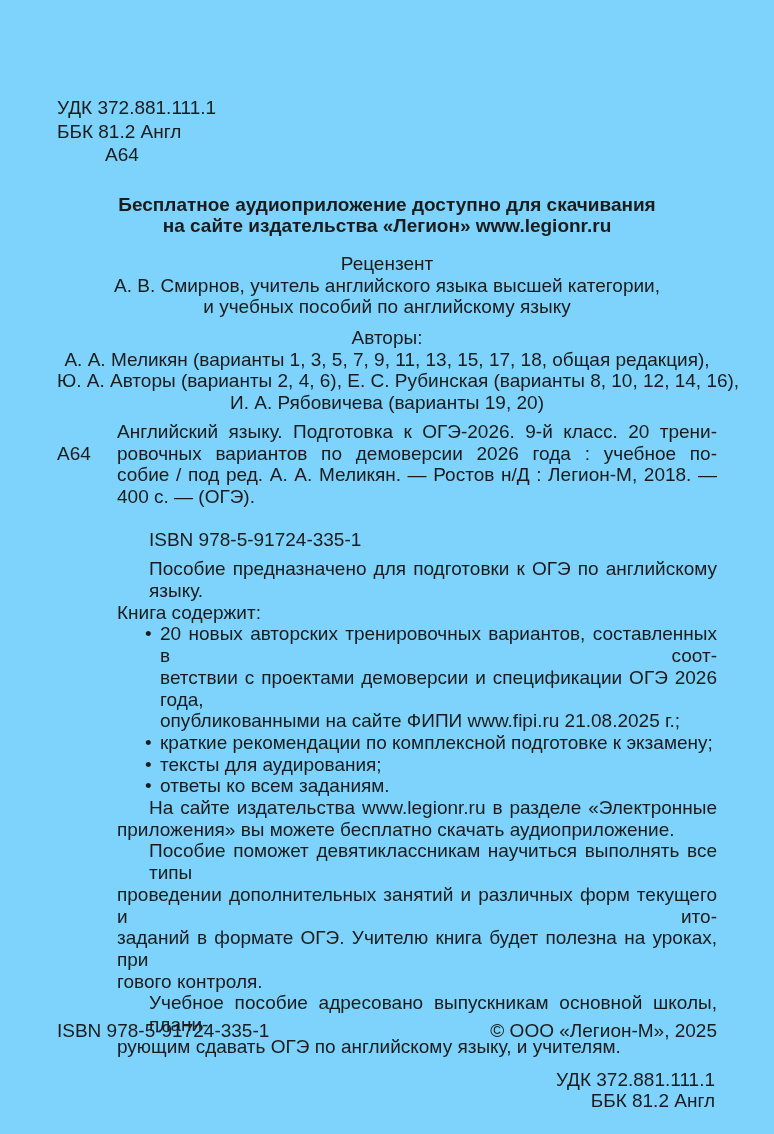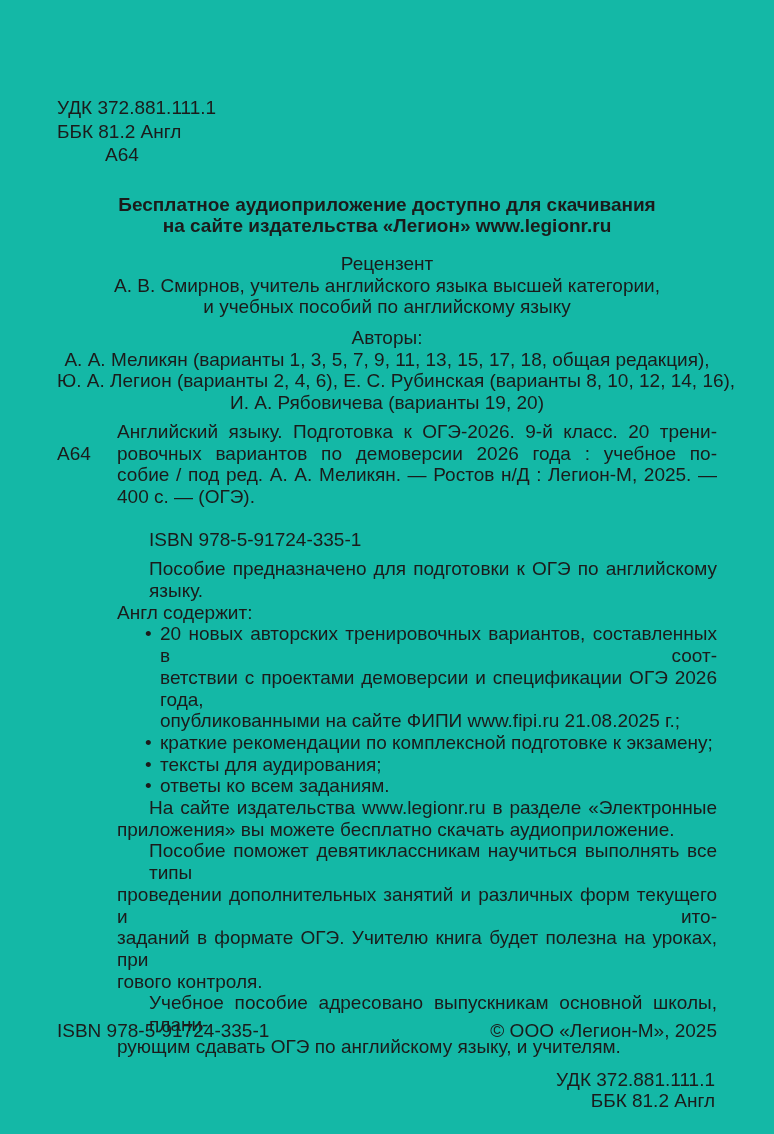--- a/index.html
+++ b/index.html
@@ -5,21 +5,21 @@
   html, body { margin: 0; padding: 0; }
   body {
     background: #e8e8e8;
     font-family: "Liberation Sans", "DejaVu Sans", sans-serif;
   }
   .page {
     position: relative;
     width: 774px;
     height: 1134px;
     margin: 0 auto;
-    background: #14b8a6;
+    background: #7dd3fc;
     color: #1b1b1b;
     overflow: hidden;
     box-sizing: border-box;
     padding: 96px 57px 0 57px;
     font-size: 19px;
     line-height: 21.7px;
   }
   .line { white-space: nowrap; }
   
   .jl { white-space: normal; text-align: justify; text-align-last: justify; }
@@ -82,39 +82,39 @@
 
   <div class="reviewer center">
     <div class="line b">Рецензент</div>
     <div class="line"><span class="i">А. В. Смирнов</span><span>, учитель английского языка высшей категории,</span></div>
     <div class="line">и учебных пособий по английскому языку</div>
   </div>
 
   <div class="authors center">
     <div class="line b">Авторы:</div>
     <div class="line"><span class="i">А. А. Меликян</span><span> (варианты 1, 3, 5, 7, 9, 11, 13, 15, 17, 18, общая редакция),</span></div>
-    <div class="line"><span class="i">Ю. А. Легион</span><span> (варианты 2, 4, 6), </span><span class="i">Е. С. Рубинская</span><span> (варианты 8, 10, 12, 14, 16),</span></div>
+    <div class="line"><span class="i">Ю. А. Авторы</span><span> (варианты 2, 4, 6), </span><span class="i">Е. С. Рубинская</span><span> (варианты 8, 10, 12, 14, 16),</span></div>
     <div class="line"><span class="i">И. А. Рябовичева</span><span> (варианты 19, 20)</span></div>
   </div>
 
   <div class="catalog">
     <div class="hang-code">А64</div>
     <div class="jl"><span class="b">Английский языку.</span><span> Подготовка к ОГЭ-2026. 9-й класс. 20 трени-</span></div>
     <div class="jl">ровочных вариантов по демоверсии 2026 года : учебное по-</div>
-    <div class="jl">собие / под ред. А. А. Меликян. — Ростов н/Д : Легион-М, 2025. —</div>
+    <div class="jl">собие / под ред. А. А. Меликян. — Ростов н/Д : Легион-М, 2018. —</div>
     <div class="line">400 с. — (ОГЭ).</div>
   </div>
 
   <div class="isbn-mid line">ISBN 978-5-91724-335-1</div>
 
   <div class="body-block">
 
     <div class="para1">
       <div class="jl ind">Пособие предназначено для подготовки к ОГЭ по английскому языку.</div>
-      <div class="line">Англ содержит:</div>
+      <div class="line">Книга содержит:</div>
     </div>
 
     <div class="bullets">
       <div class="bullet-item">
         <span class="bullet-marker">•</span>
         <div class="jl">20 новых авторских тренировочных вариантов, составленных в соот-</div>
         <div class="jl">ветствии с проектами демоверсии и спецификации ОГЭ 2026 года,</div>
         <div class="line">опубликованными на сайте ФИПИ www.fipi.ru 21.08.2025 г.;</div>
       </div>
       <div class="bullet-item">

